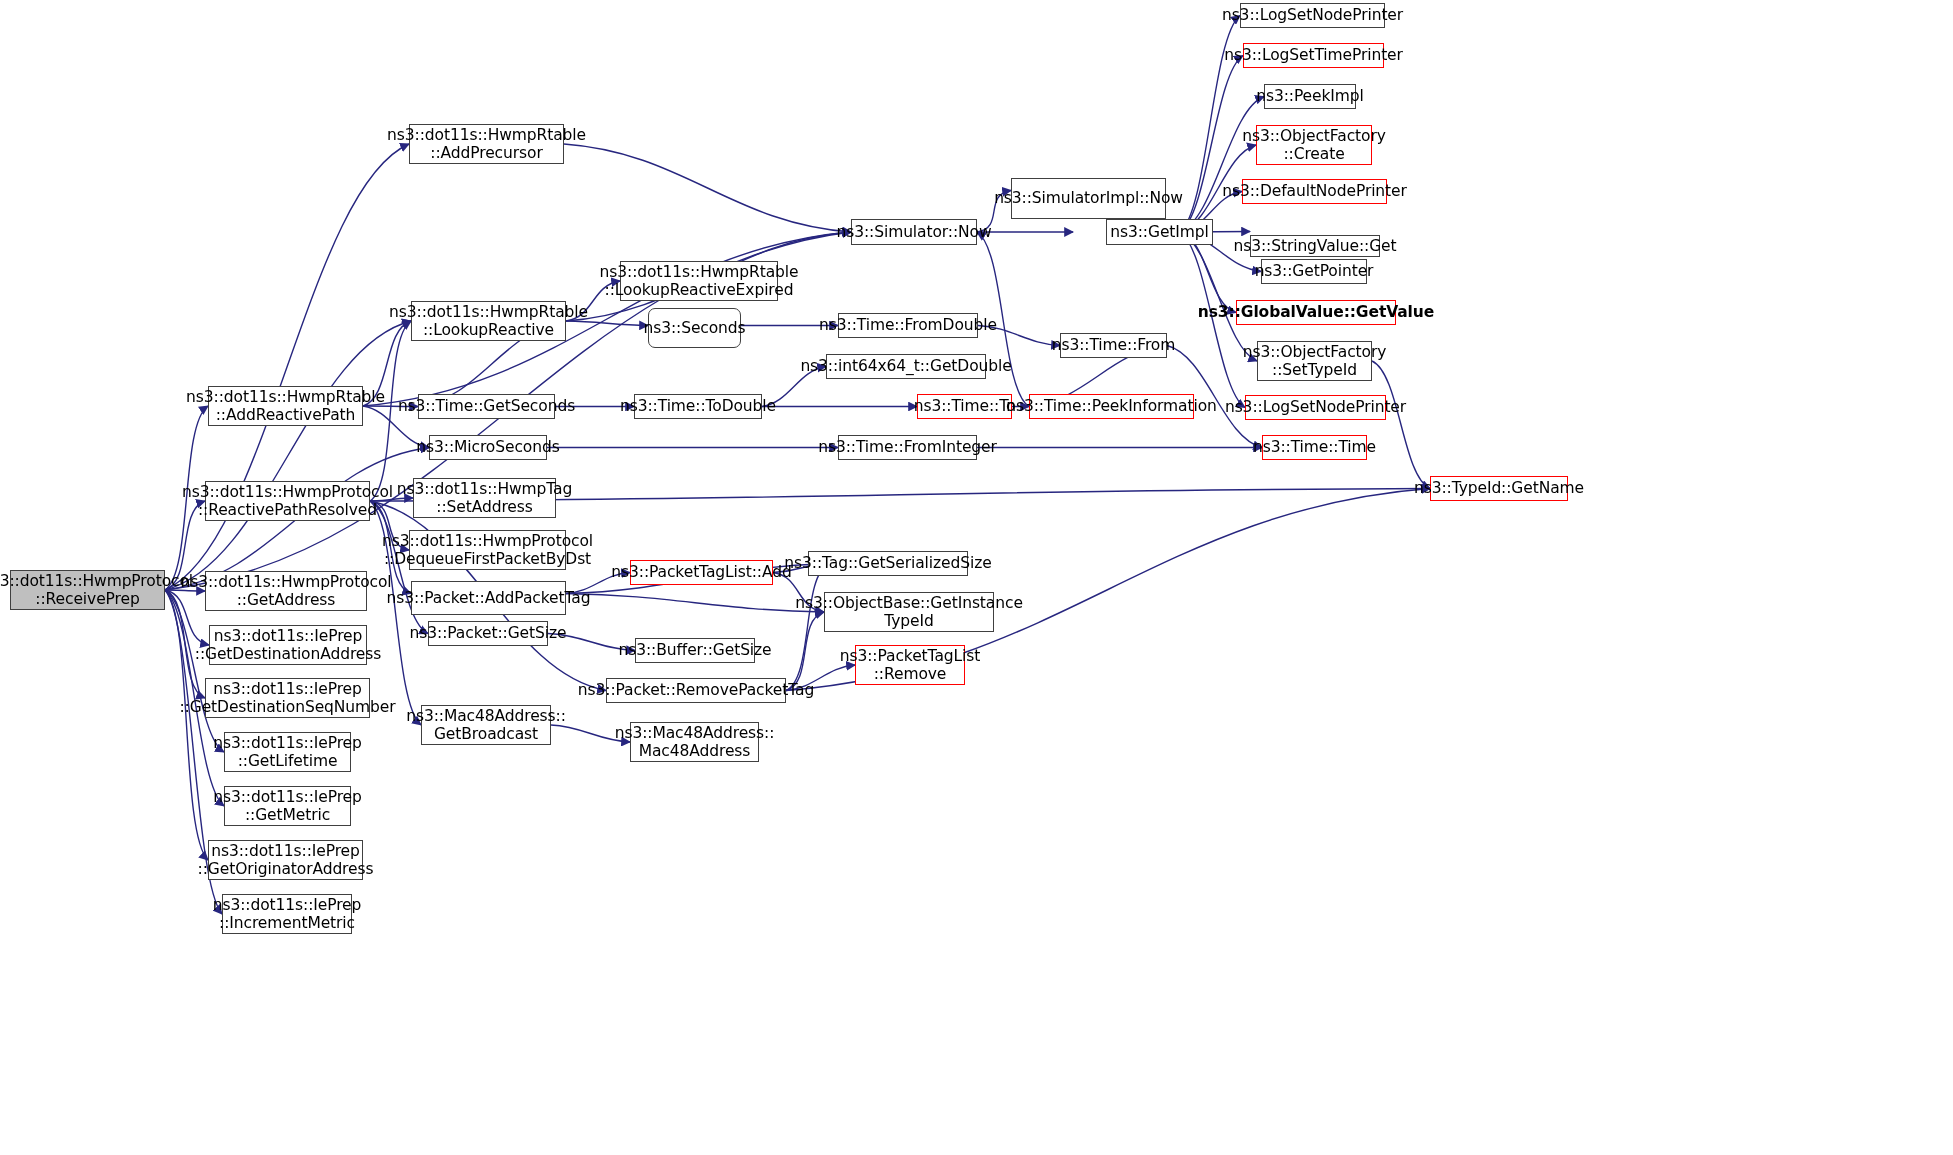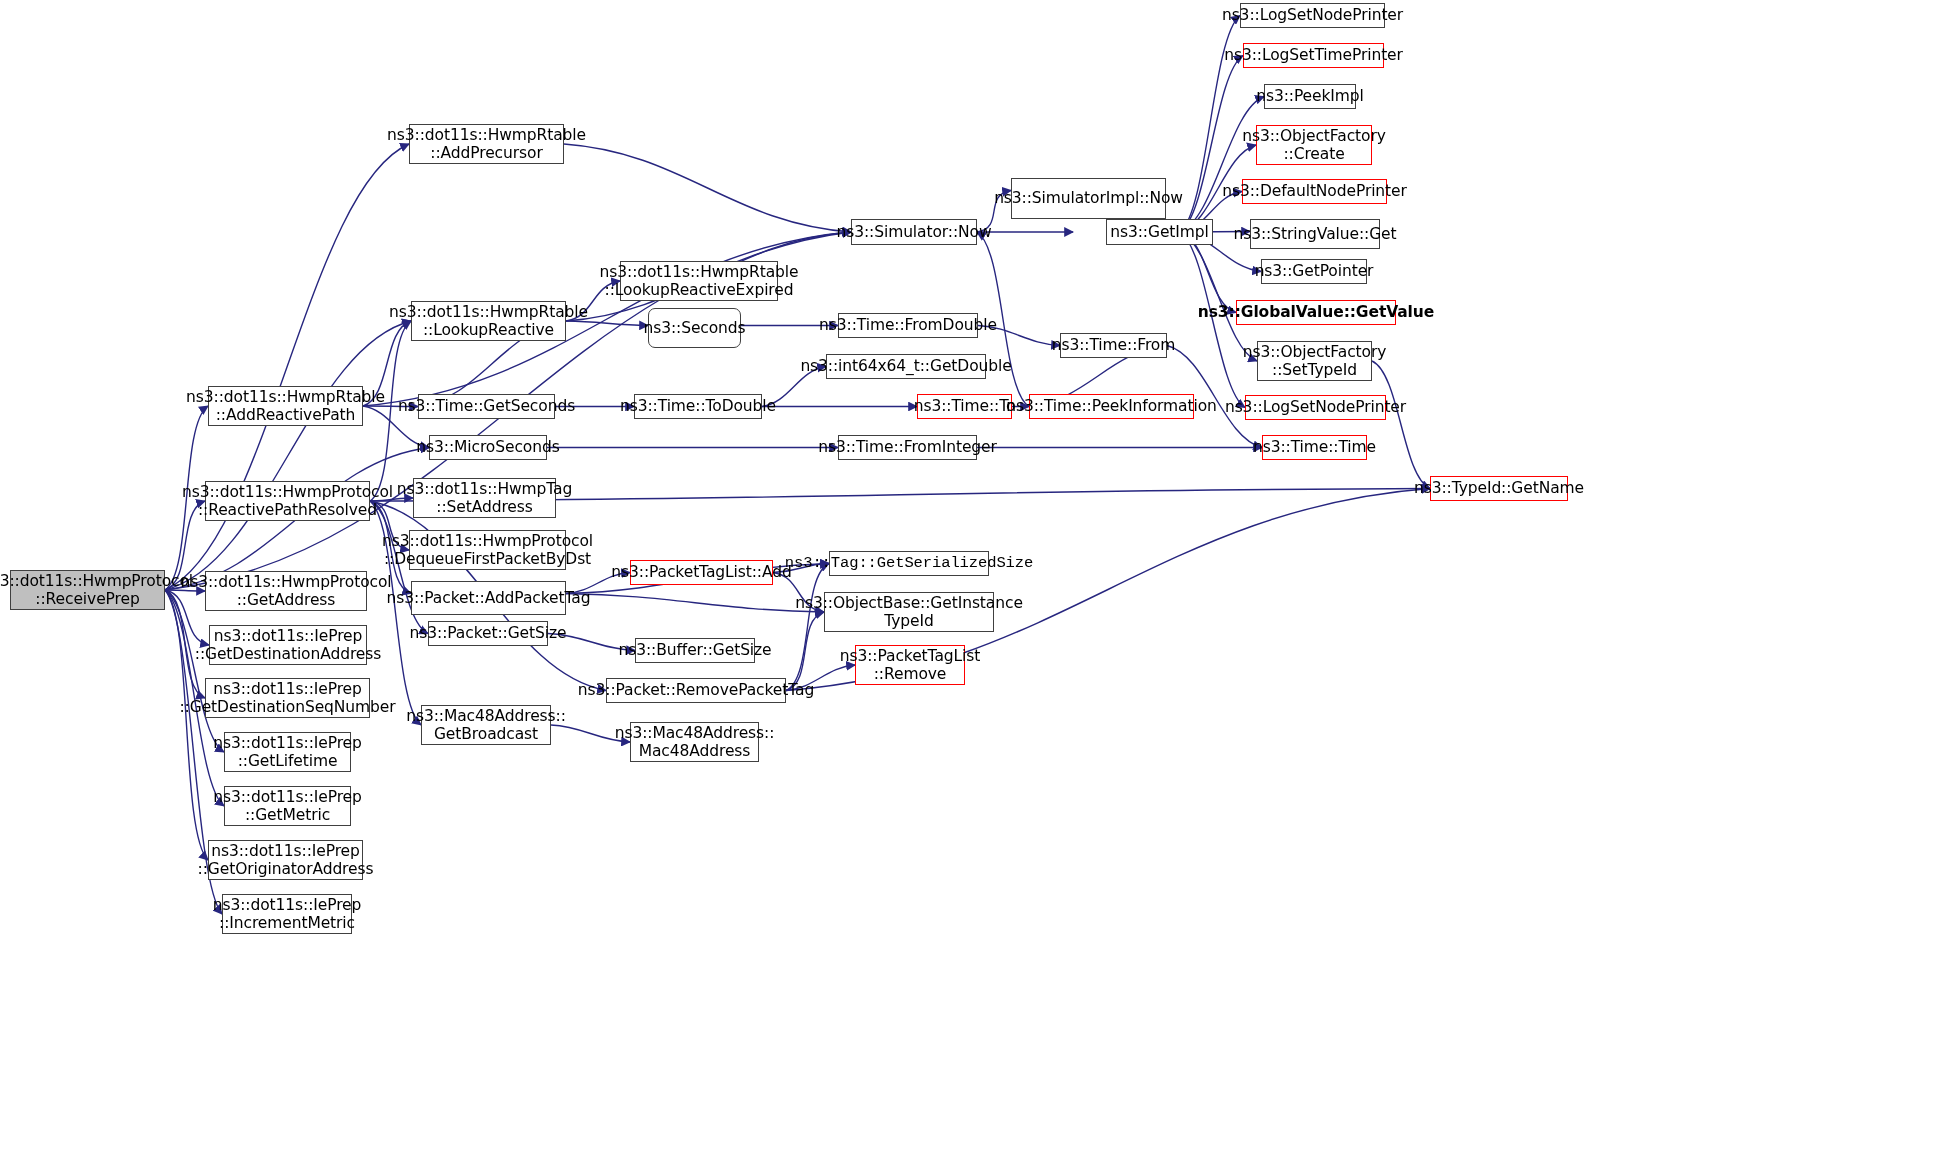--- a/index.html
+++ b/index.html
@@ -173,30 +173,30 @@
       <div class="node" style="left: 1060px; top: 333px; width: 107px; height: 25px;">ns3::Time::From</div>
       <div class="node" style="left: 851px; top: 219px; width: 126px; height: 26px;">ns3::Simulator::Now</div>
       <div class="node" style="left: 1011px; top: 178px; width: 155px; height: 41px;">ns3::SimulatorImpl::Now</div>
       <div class="node" style="left: 1106px; top: 219px; width: 107px; height: 26px;">ns3::GetImpl</div>
       <div class="node" style="left: 1240px; top: 3px; width: 145px; height: 25px;">ns3::LogSetNodePrinter</div>
       <div class="node red" style="left: 1243px; top: 43px; width: 141px; height: 25px;">ns3::LogSetTimePrinter</div>
       <div class="node" style="left: 1264px; top: 84px; width: 92px; height: 25px;">ns3::PeekImpl</div>
       <div class="node red" style="left: 1256px; top: 125px; width: 116px; height: 40px;">ns3::ObjectFactory
 ::Create</div>
       <div class="node red" style="left: 1242px; top: 179px; width: 145px; height: 25px;">ns3::DefaultNodePrinter</div>
-      <div class="node" style="left: 1250px; top: 219px; width: 130px; height: 30px;">ns3::StringValue::Get</div>
+      <div class="node" style="left: 1250px; top: 235px; width: 130px; height: 22px;">ns3::StringValue::Get</div>
       <div class="node" style="left: 1261px; top: 259px; width: 106px; height: 25px;">ns3::GetPointer</div>
       <div class="node red" style="left: 1236px; top: 300px; width: 160px; height: 25px; font-weight: bold;">ns3::GlobalValue::GetValue</div>
       <div class="node" style="left: 1257px; top: 341px; width: 115px; height: 40px;">ns3::ObjectFactory
 ::SetTypeId</div>
       <div class="node red" style="left: 1245px; top: 395px; width: 141px; height: 25px;">ns3::LogSetNodePrinter</div>
       <div class="node red" style="left: 1262px; top: 435px; width: 105px; height: 25px;">ns3::Time::Time</div>
       <div class="node red" style="left: 1430px; top: 476px; width: 138px; height: 25px;">ns3::TypeId::GetName</div>
       <div class="node red" style="left: 630px; top: 560px; width: 143px; height: 25px;">ns3::PacketTagList::Add</div>
-      <div class="node" style="left: 829px; top: 551px; width: 160px; height: 25px; font-family: Liberation Mono, monospace;">ns3::Tag::GetSerializedSize</div>
+      <div class="node" style="left: 808px; top: 551px; width: 160px; height: 25px;">ns3::Tag::GetSerializedSize</div>
       <div class="node" style="left: 824px; top: 592px; width: 170px; height: 40px;">ns3::ObjectBase::GetInstance
 TypeId</div>
       <div class="node" style="left: 635px; top: 638px; width: 120px; height: 25px;">ns3::Buffer::GetSize</div>
       <div class="node red" style="left: 855px; top: 645px; width: 110px; height: 40px;">ns3::PacketTagList
 ::Remove</div>
       <div class="node" style="left: 606px; top: 678px; width: 180px; height: 25px;">ns3::Packet::RemovePacketTag</div>
       <div class="node" style="left: 630px; top: 722px; width: 129px; height: 40px;">ns3::Mac48Address::
 Mac48Address</div>
     </div>
 </div>

